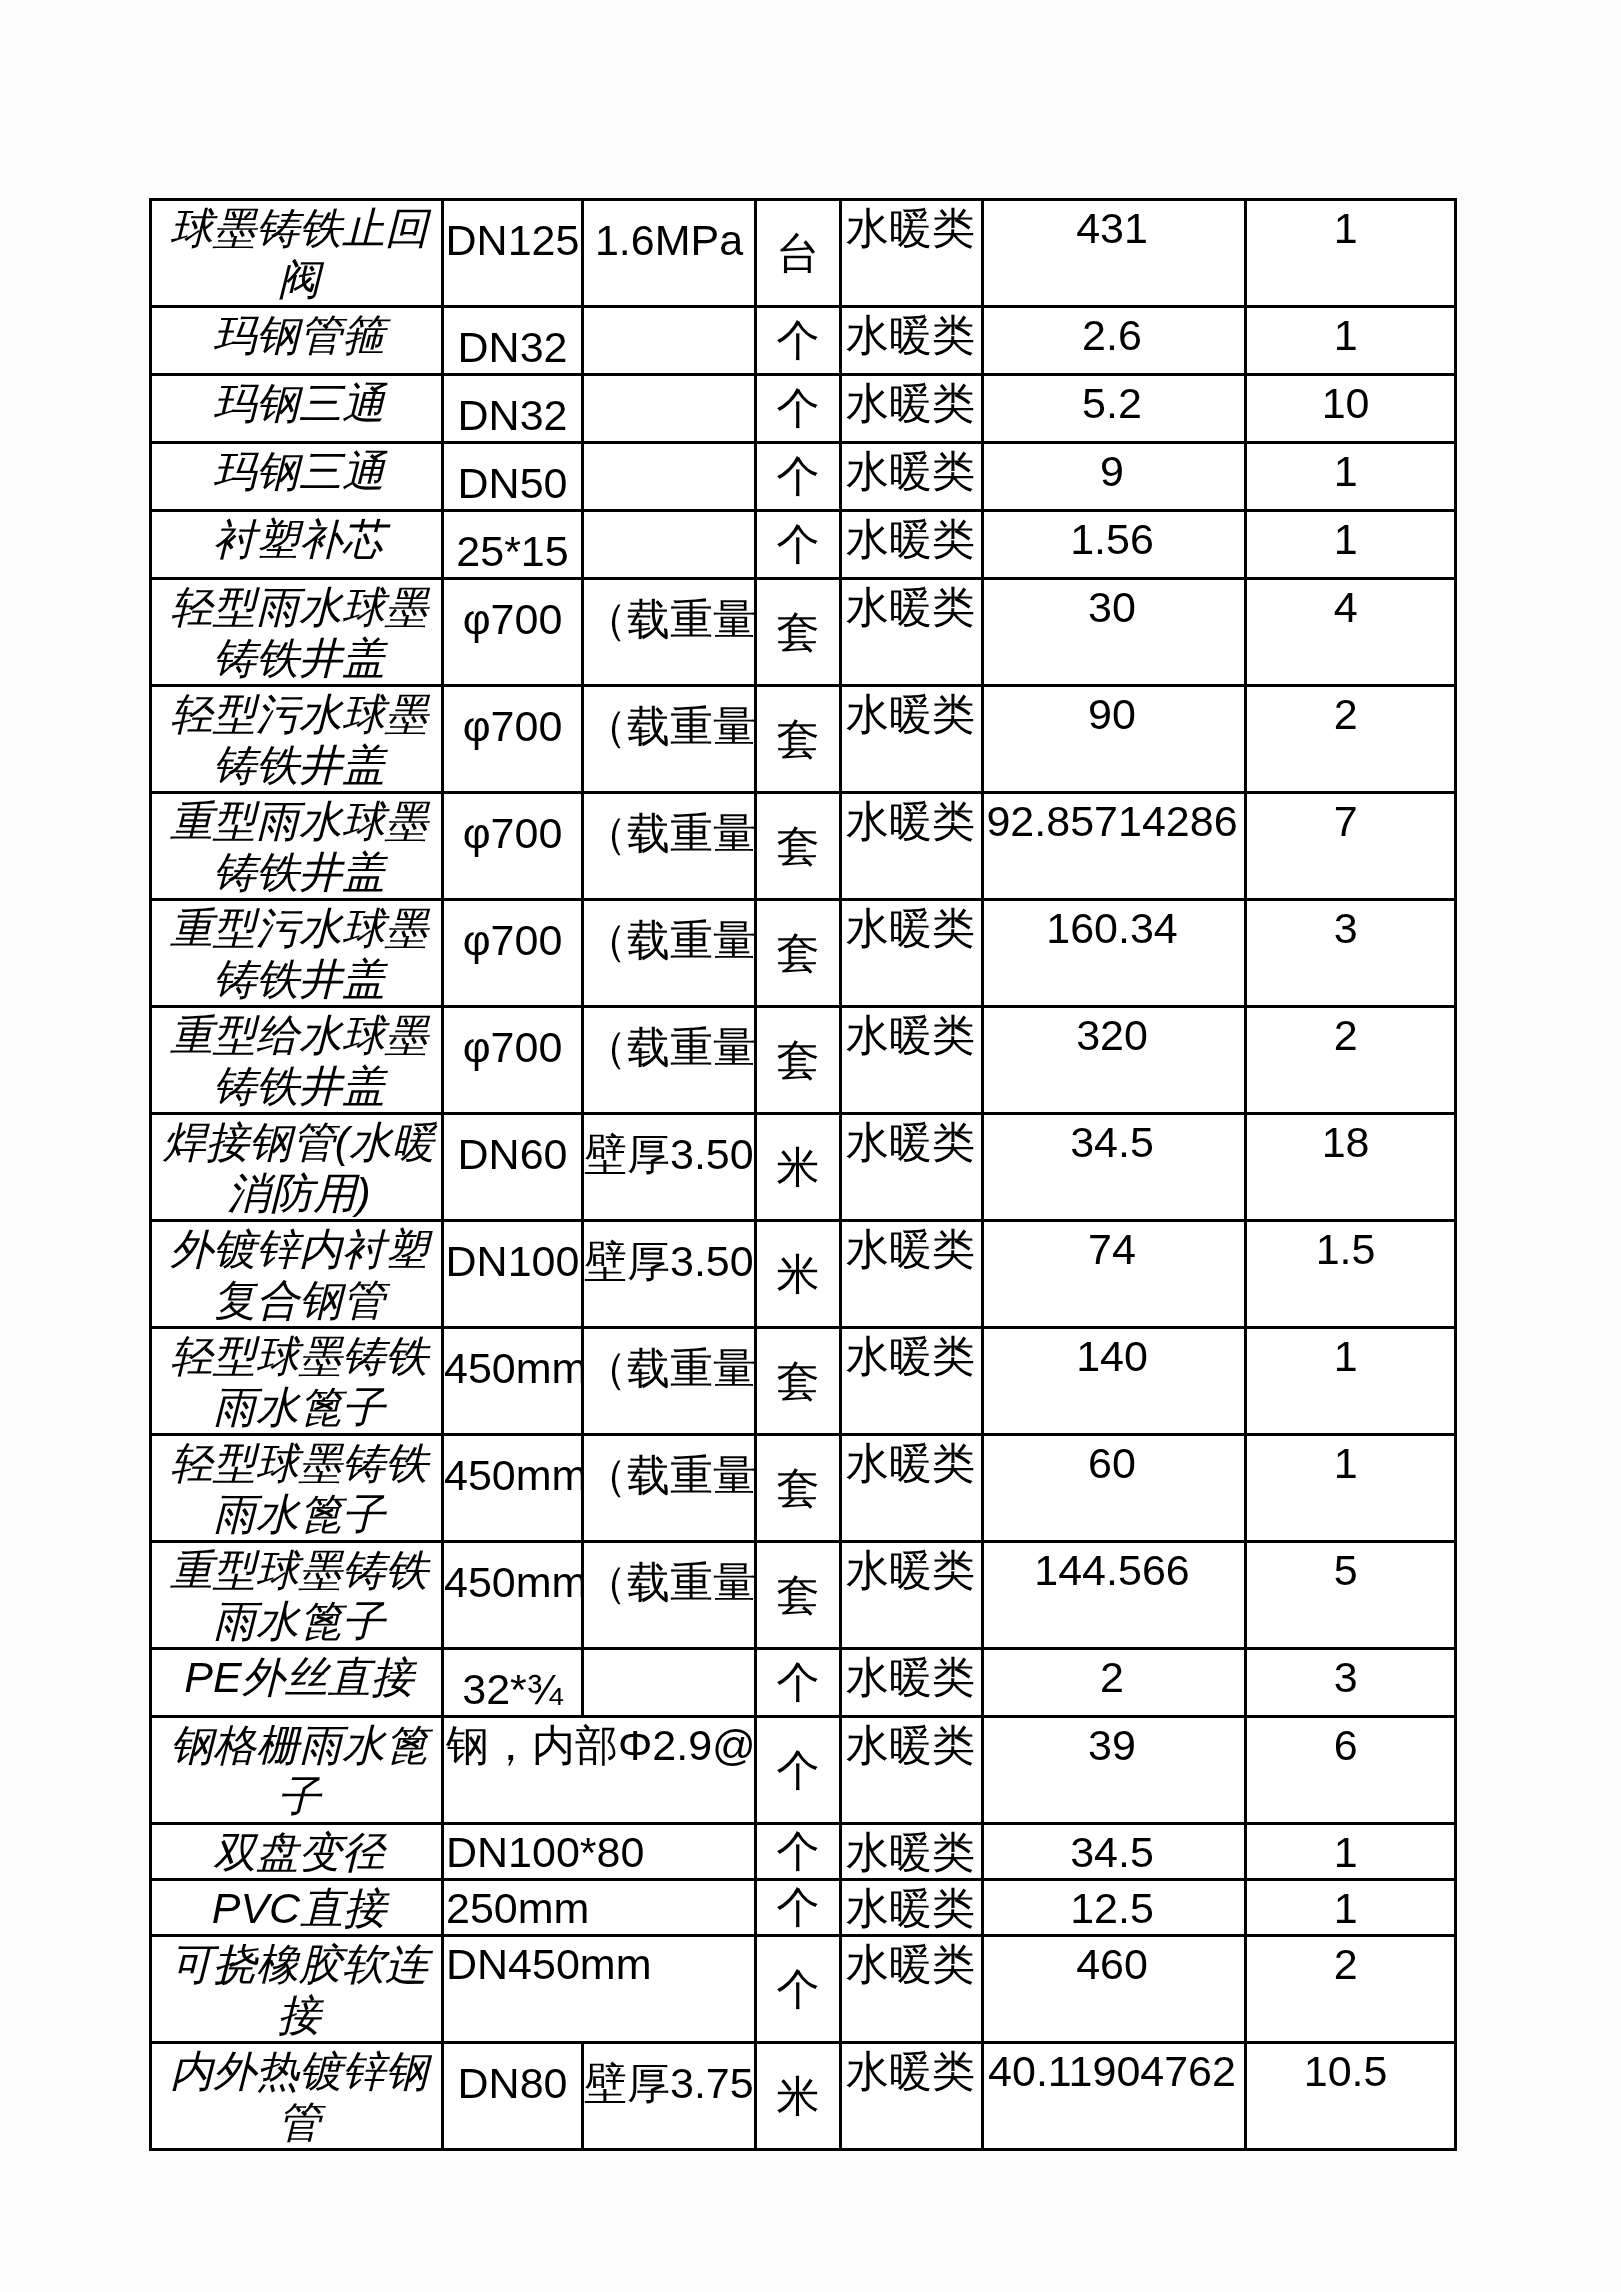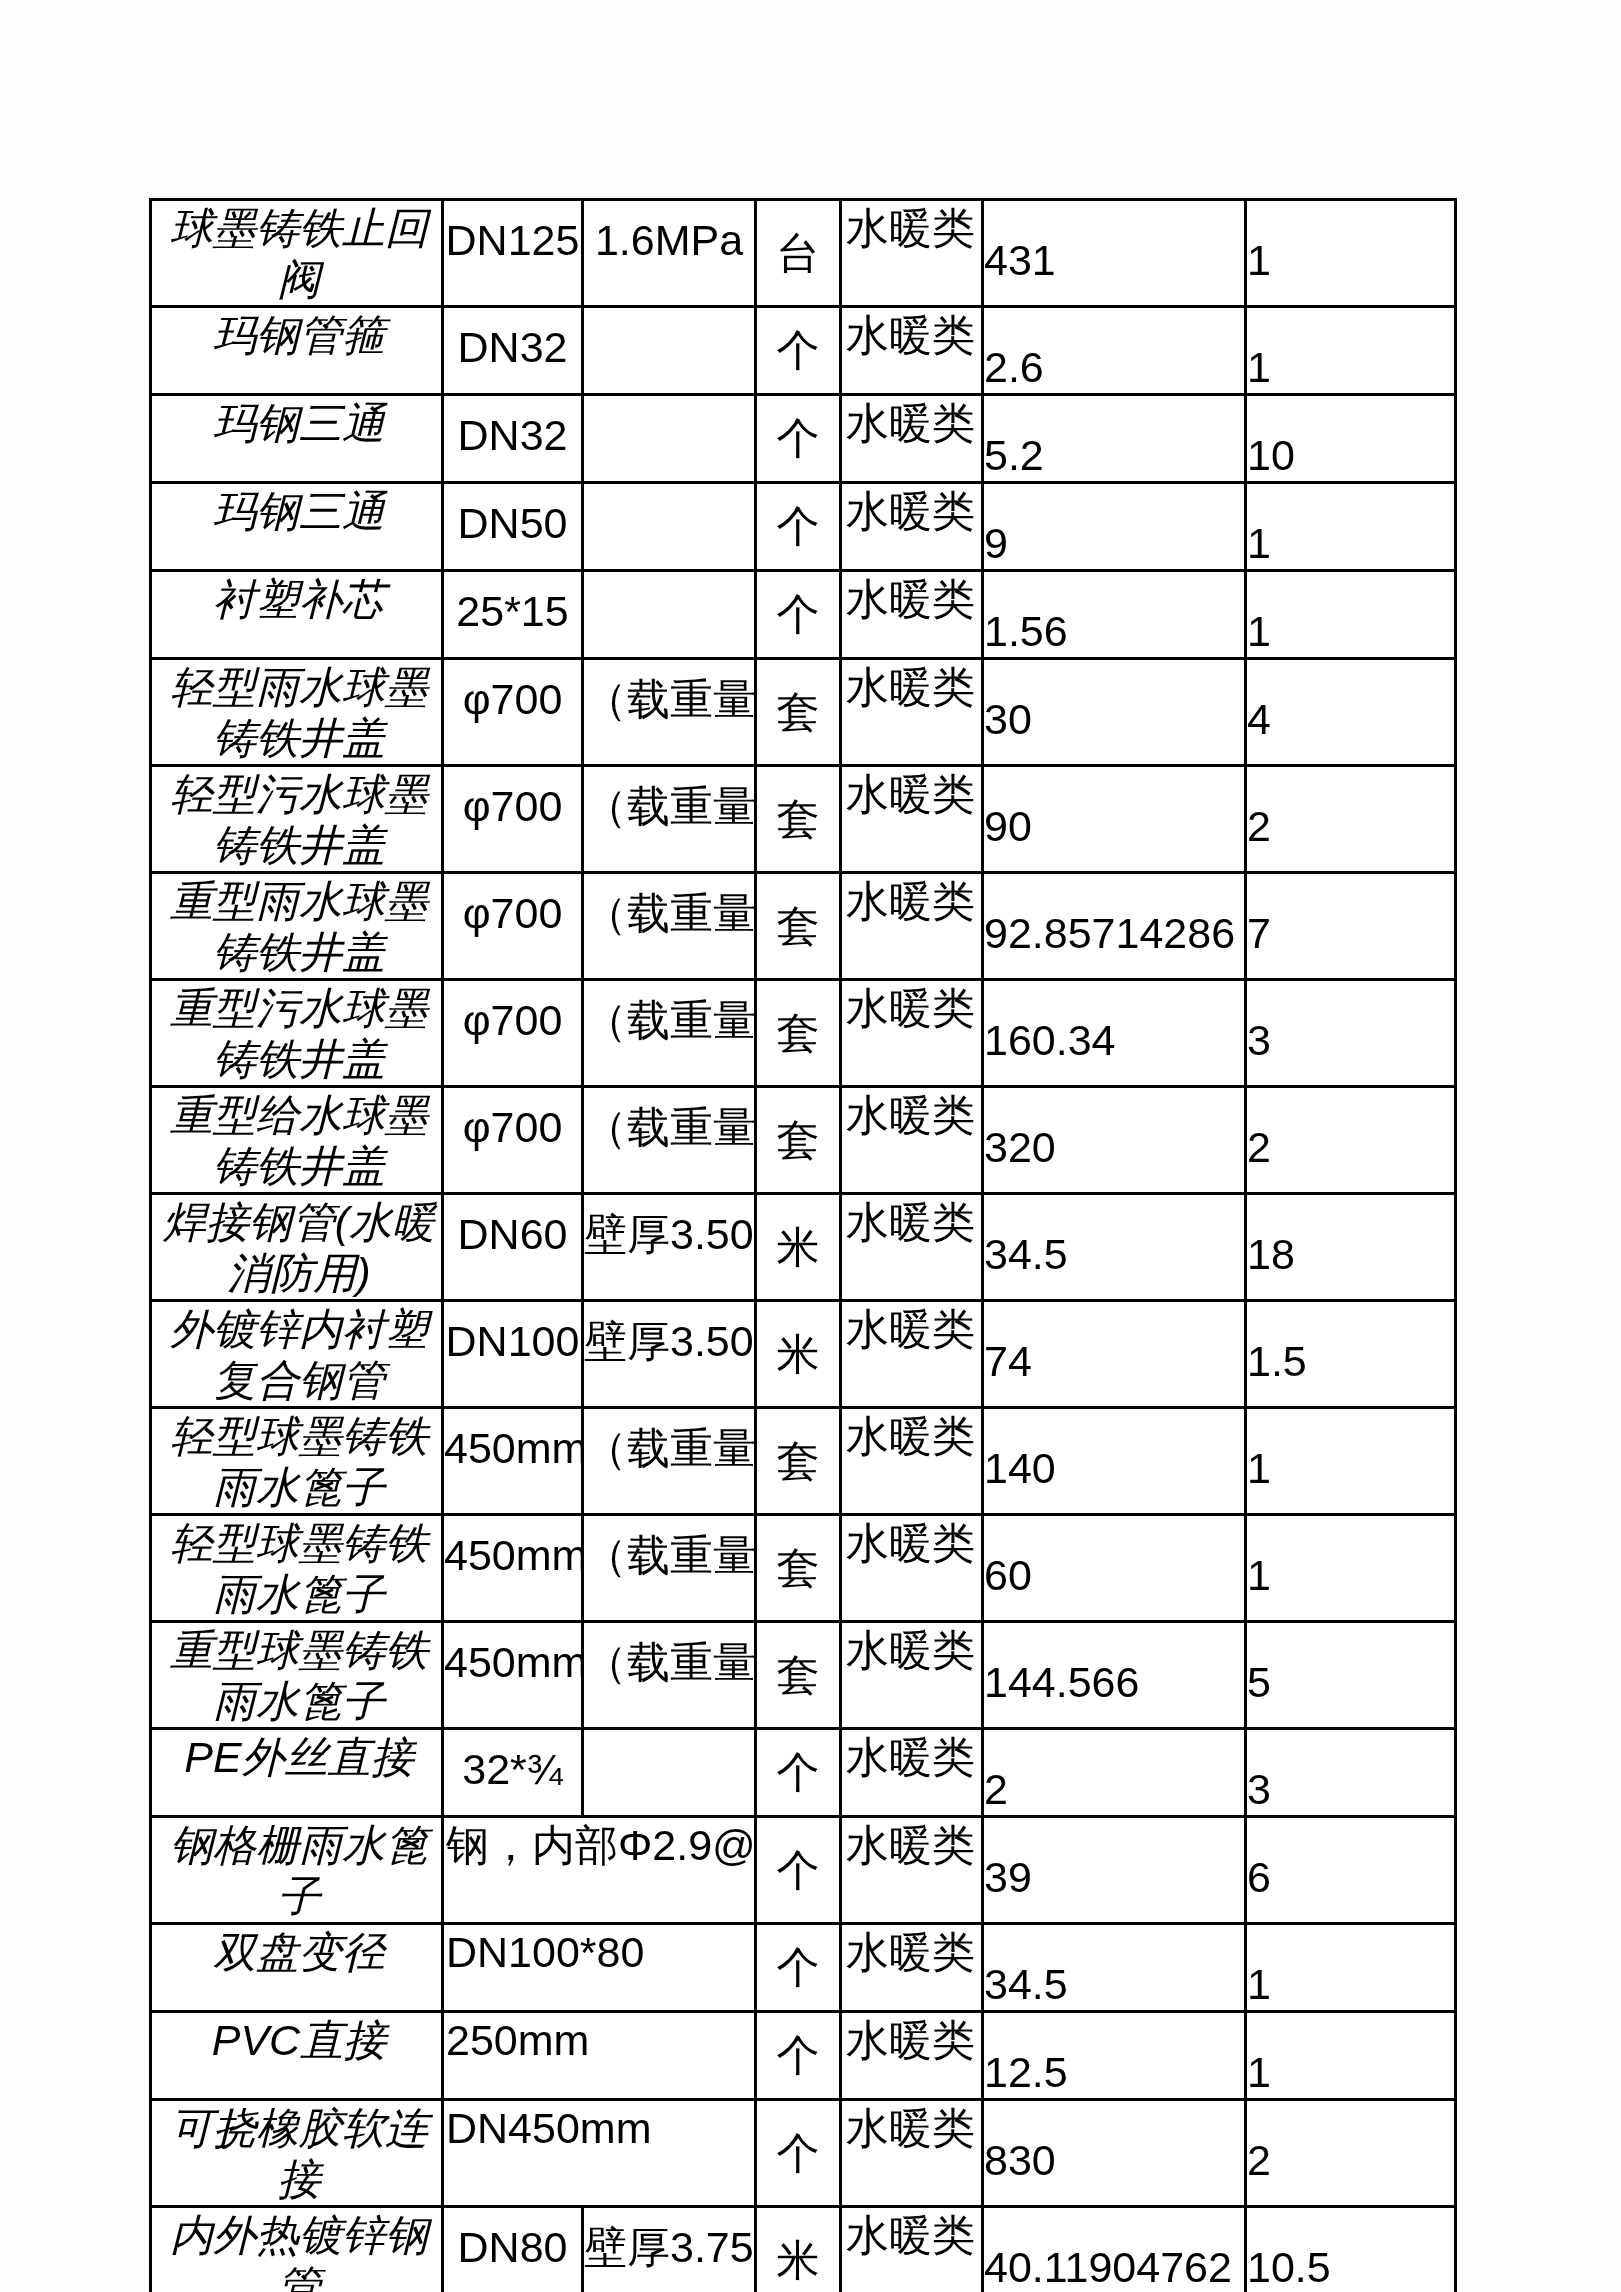--- a/index.html
+++ b/index.html
@@ -39,25 +39,24 @@
     white-space:nowrap;
     padding-top:14px;
   }
   td.unit {
     vertical-align:middle;
     text-align:center;
     white-space:nowrap;
   }
   td.cat { padding:2px 0 0 4px; white-space:nowrap; }
   .num {
-    text-align:left;
+    text-align:center;
     white-space:nowrap;
     overflow:hidden;
     padding:2px 4px 0 0;
-    margin-top:32px;
   }
   .num.qty { padding-right:9.8px; }
   .merge {
     white-space:nowrap;
     overflow:hidden;
     text-align:left;
     padding:2px 0 0 2px;
   }
   .c2box {
     display:inline-block;
@@ -409,21 +408,21 @@
         </tr>
         <tr class="tall">
           <td class="name">可挠橡胶软连
 接</td>
           <td colspan="2">
             <div class="merge"><span class="c2box">DN450mm</span></div>
           </td>
           <td class="unit">个</td>
           <td class="cat">水暖类</td>
           <td>
-            <div class="num">830</div>
+            <div class="num">460</div>
           </td>
           <td>
             <div class="num qty">2</div>
           </td>
         </tr>
         <tr class="tall">
           <td class="name">内外热镀锌钢
 管</td>
           <td>
             <div class="cen">DN80</div>

